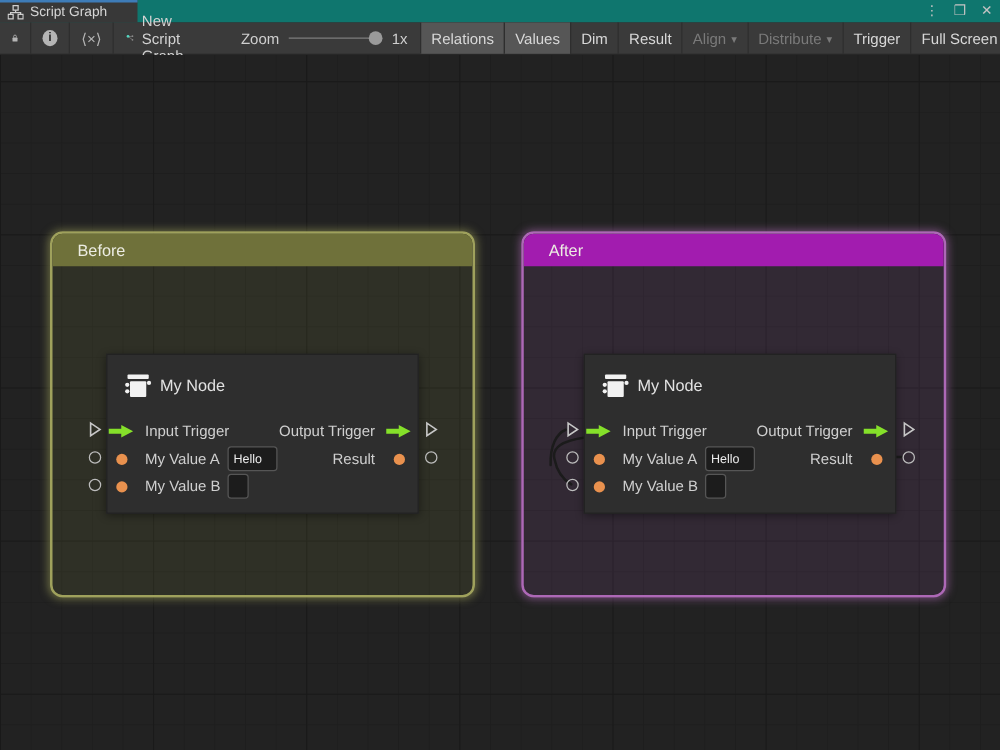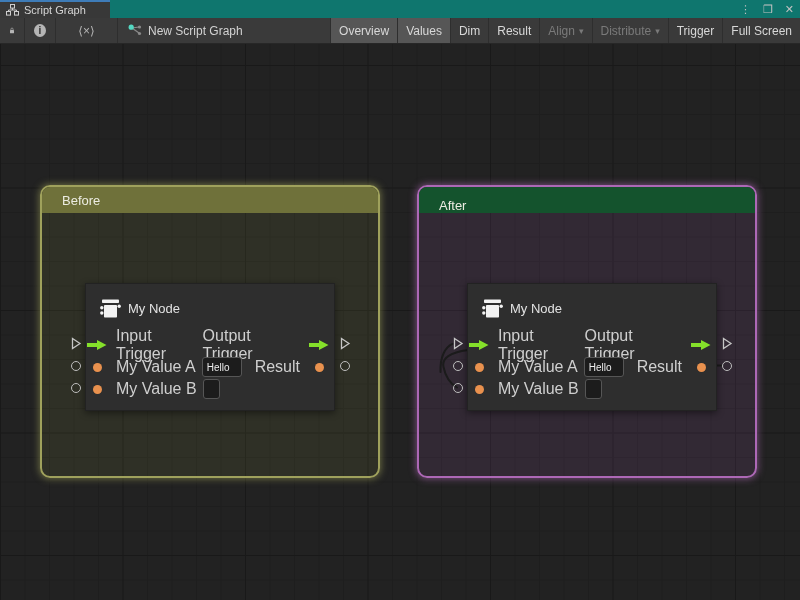--- a/index.html
+++ b/index.html
@@ -41,29 +41,29 @@
     background-position:0 21px,0 0,0 21px,0 0; }
 
   
   .group { position:absolute; width:340px; height:293px; border-radius:10px; border:2px solid; overflow:hidden; }
   .group-header { height:26px; display:flex; align-items:center; padding:0 20px; color:#ecece2; font-size:13px; }
   .group.before { left:40px; top:185px; border-color:#9fa15c; background:rgba(130,132,64,0.14);
                   box-shadow:0 0 7px 1px rgba(165,168,92,0.55); }
   .group.before .group-header { background:#6f713a; }
   .group.after { left:417px; top:185px; border-color:#ad68b6; background:rgba(150,82,160,0.14);
                  box-shadow:0 0 7px 1px rgba(182,112,190,0.55); color:#f0e6f0; }
-  .group.after .group-header { background:#14532d;align-items:flex-end; }
+  .group.after .group-header { background:#a21caf; }
 
   
   .node { position:absolute; width:250px; height:128px; background:#2e2e2e; border:1px solid #222;
           box-shadow:0 2px 7px rgba(0,0,0,0.45); }
   .node-header { position:absolute; left:10px; top:10px; display:flex; align-items:center; gap:4px; }
   .node-title { color:#e2e2e2; font-size:13px; }
   .prow { position:absolute; left:0; width:100%; height:22px; display:flex; align-items:center; }
-  .prow .plabel { color:#cfcfcf; font-size:16px; margin-left:8px; }
+  .prow .plabel { color:#cfcfcf; font-size:12px; margin-left:8px; }
   .prow .right { margin-left:auto; display:flex; align-items:center; }
   .prow .right .plabel { margin:0 8px 0 0; }
   .picon { width:22px; display:flex; justify-content:center; }
   .dot { width:9px; height:9px; border-radius:50%; background:#e9914e; }
   .vfield { margin-left:6px; height:20px; background:#1c1c1c; border:1px solid #565656; border-radius:3px;
             color:#ececec; font-size:10px; padding:0 4px; font-family:Liberation Sans, sans-serif; }
   .vfield.hello { width:40px; }
   .vfield.empty { width:17px; }
 
   
@@ -112,23 +112,30 @@
     <div class="graph-label">
       <svg width="14" height="13" viewBox="0 0 14 13">
         <line x1="4" y1="4" x2="11" y2="9" stroke="#8a8a8a" stroke-width="1.2"></line>
         <line x1="4" y1="4" x2="11" y2="3" stroke="#8a8a8a" stroke-width="1.2"></line>
         <circle cx="3.2" cy="3.2" r="2.6" fill="#54d8c2"></circle>
         <circle cx="11.5" cy="9.5" r="1.6" fill="#8a8a8a"></circle>
         <circle cx="11.5" cy="3" r="1.6" fill="#8a8a8a"></circle>
       </svg>
       <span>New Script Graph</span>
     </div>
+    <div class="zoom-wrap" style="margin-left:18px;">
+      <span>Zoom</span>
+      <div class="zoom-track">
+        <div class="zoom-handle"></div>
+      </div>
+      <span>1x</span>
+    </div>
     <div class="btn-row">
       <div class="tb active">
-          <span>Overview</span>
+          <span>Relations</span>
         </div>
       <div class="tb active">
           <span>Values</span>
         </div>
       <div class="tb">
           <span>Dim</span>
         </div>
       <div class="tb">
           <span>Result</span>
         </div>

